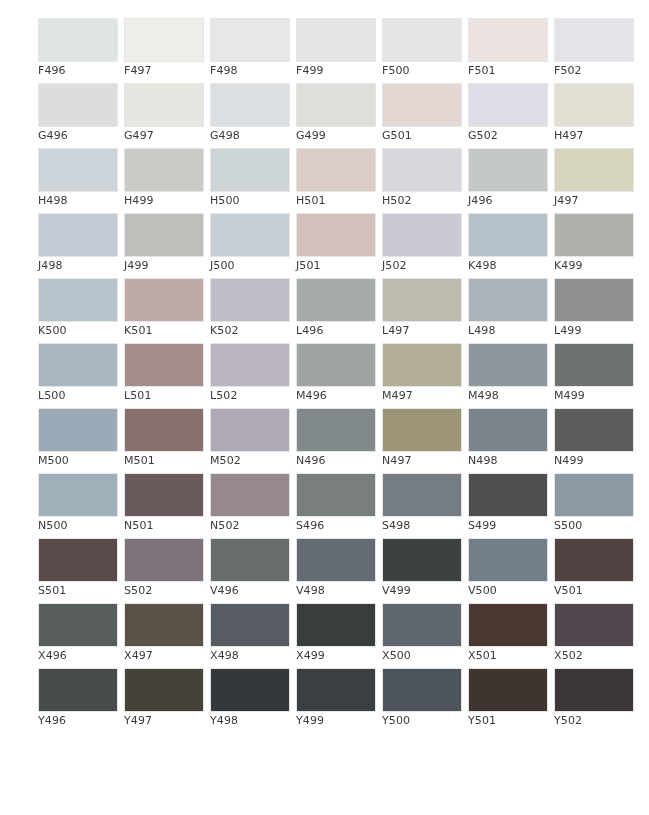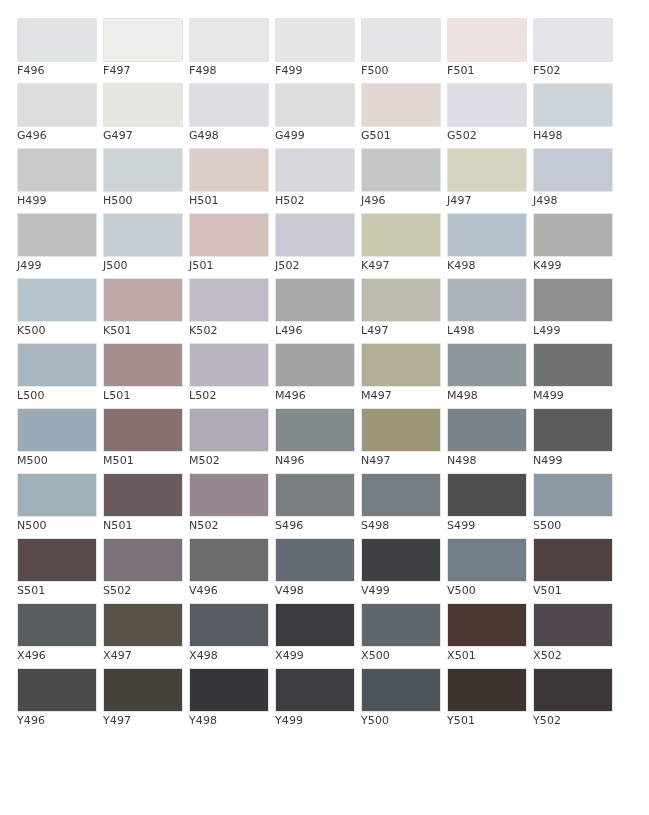--- a/index.html
+++ b/index.html
@@ -14,21 +14,21 @@
     overflow: hidden;
     font-family: "DejaVu Sans", "Liberation Sans", sans-serif;
     -webkit-font-smoothing: antialiased;
   }
   #chart-root {
     position: relative;
     width: 647px;
     height: 815px;
     background: #ffffff;
     box-sizing: border-box;
-    padding: 18px 0 0 17px;
+    padding: 18px 0 0 38px;
   }
   .swatch-grid {
     display: grid;
     grid-template-columns: repeat(7, 86px);
     grid-auto-rows: 65px;
     column-gap: 0px;
     row-gap: 0px;
   }
   .swatch-cell {
     width: 86px;
@@ -107,20 +107,24 @@
       </div>
       <div class="swatch-cell">
         <div class="swatch-chip" style="background-color: rgb(227, 215, 212);"></div>
         <div class="swatch-label">G501</div>
       </div>
       <div class="swatch-cell">
         <div class="swatch-chip" style="background-color: rgb(221, 222, 230);"></div>
         <div class="swatch-label">G502</div>
       </div>
       <div class="swatch-cell">
+        <div class="swatch-chip" style="background-color: rgb(225, 224, 211);"></div>
+        <div class="swatch-label">H497</div>
+      </div>
+      <div class="swatch-cell">
         <div class="swatch-chip" style="background-color: rgb(204, 212, 217);"></div>
         <div class="swatch-label">H498</div>
       </div>
       <div class="swatch-cell">
         <div class="swatch-chip" style="background-color: rgb(201, 203, 199);"></div>
         <div class="swatch-label">H499</div>
       </div>
       <div class="swatch-cell">
         <div class="swatch-chip" style="background-color: rgb(204, 212, 216);"></div>
         <div class="swatch-label">H500</div>
@@ -153,24 +157,20 @@
         <div class="swatch-chip" style="background-color: rgb(197, 207, 213);"></div>
         <div class="swatch-label">J500</div>
       </div>
       <div class="swatch-cell">
         <div class="swatch-chip" style="background-color: rgb(212, 193, 189);"></div>
         <div class="swatch-label">J501</div>
       </div>
       <div class="swatch-cell">
         <div class="swatch-chip" style="background-color: rgb(203, 201, 211);"></div>
         <div class="swatch-label">J502</div>
-      </div>
-      <div class="swatch-cell">
-        <div class="swatch-chip" style="background-color: rgb(203, 200, 176);"></div>
-        <div class="swatch-label">K497</div>
       </div>
       <div class="swatch-cell">
         <div class="swatch-chip" style="background-color: rgb(183, 193, 203);"></div>
         <div class="swatch-label">K498</div>
       </div>
       <div class="swatch-cell">
         <div class="swatch-chip" style="background-color: rgb(176, 177, 173);"></div>
         <div class="swatch-label">K499</div>
       </div>
       <div class="swatch-cell">

